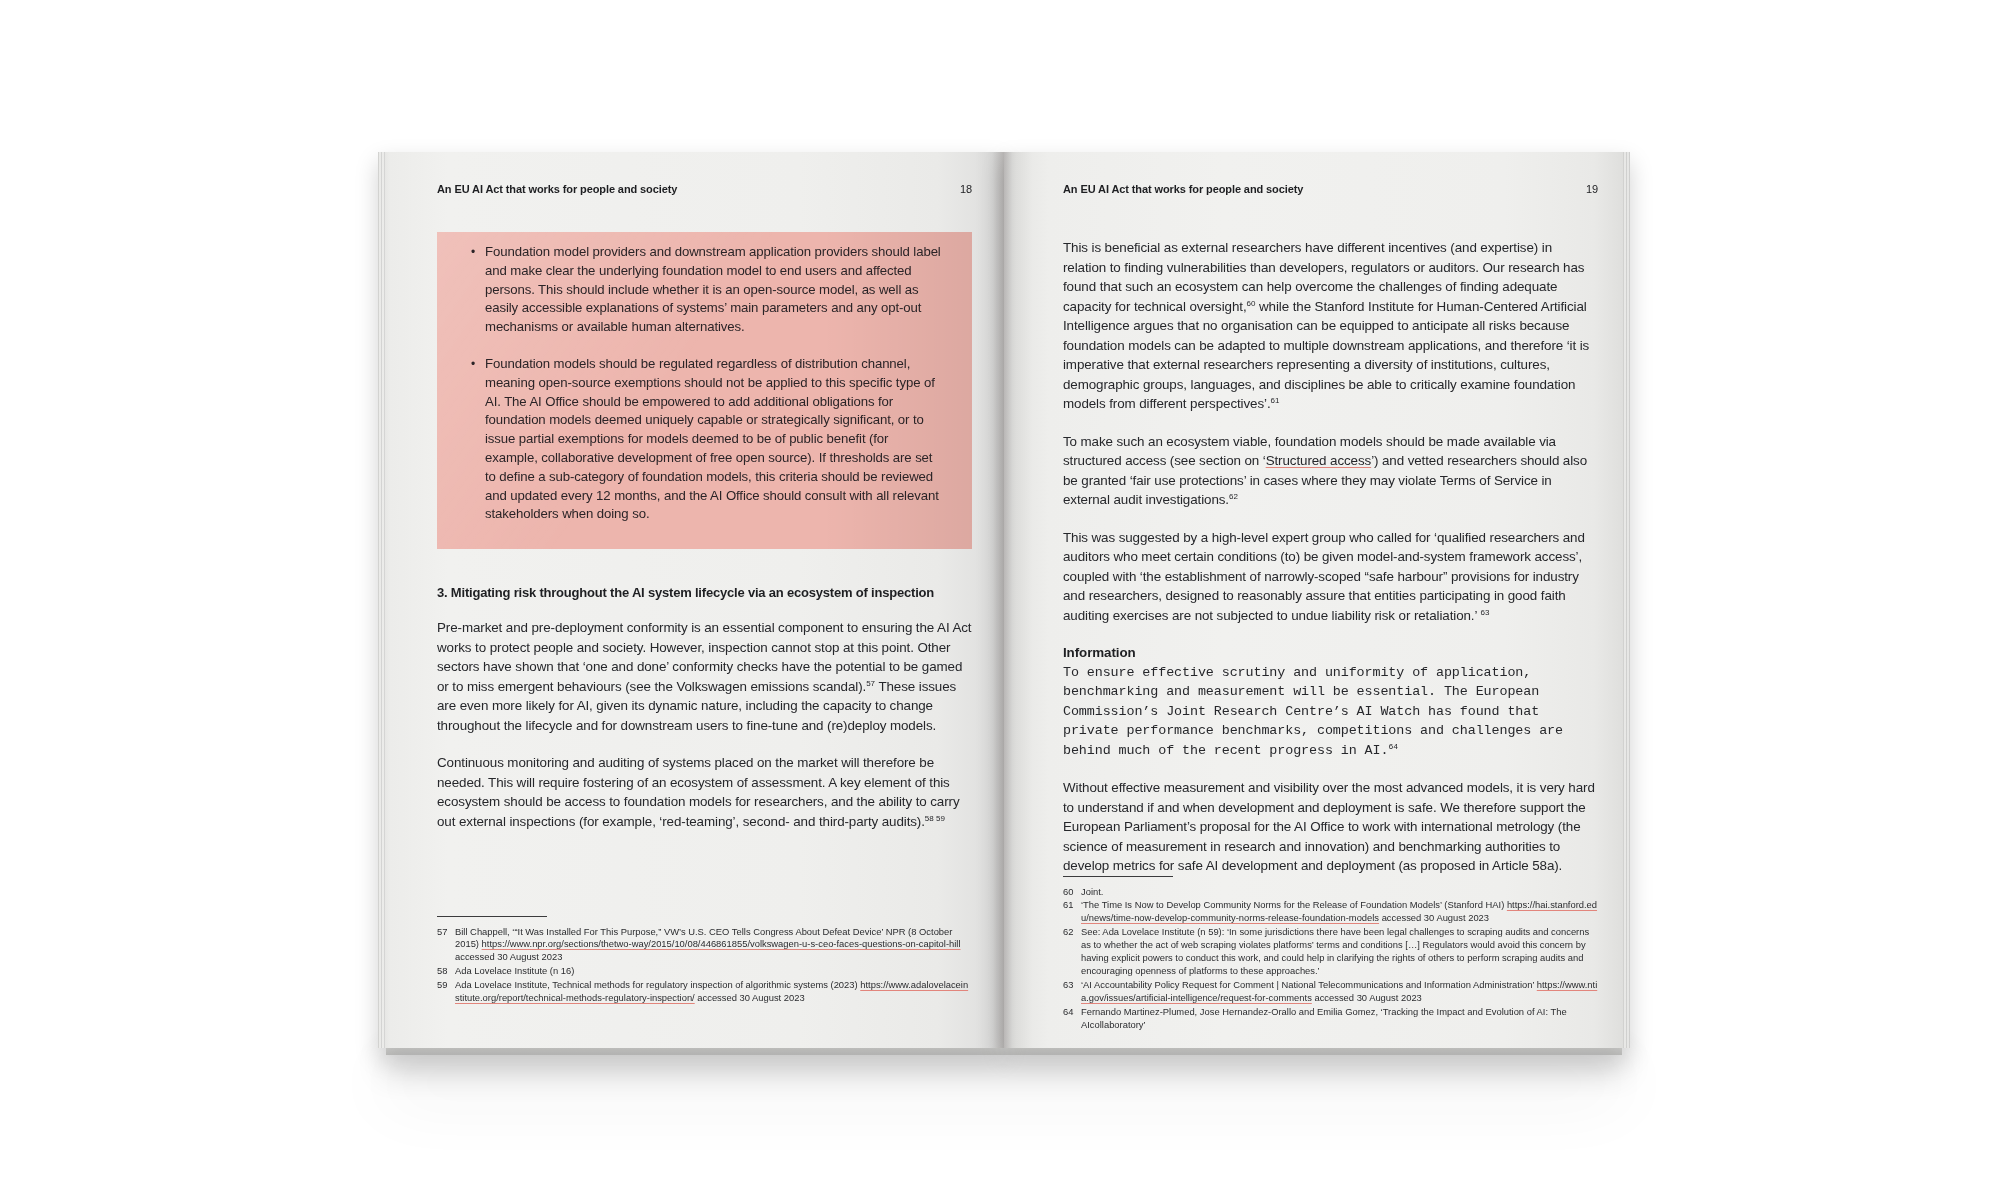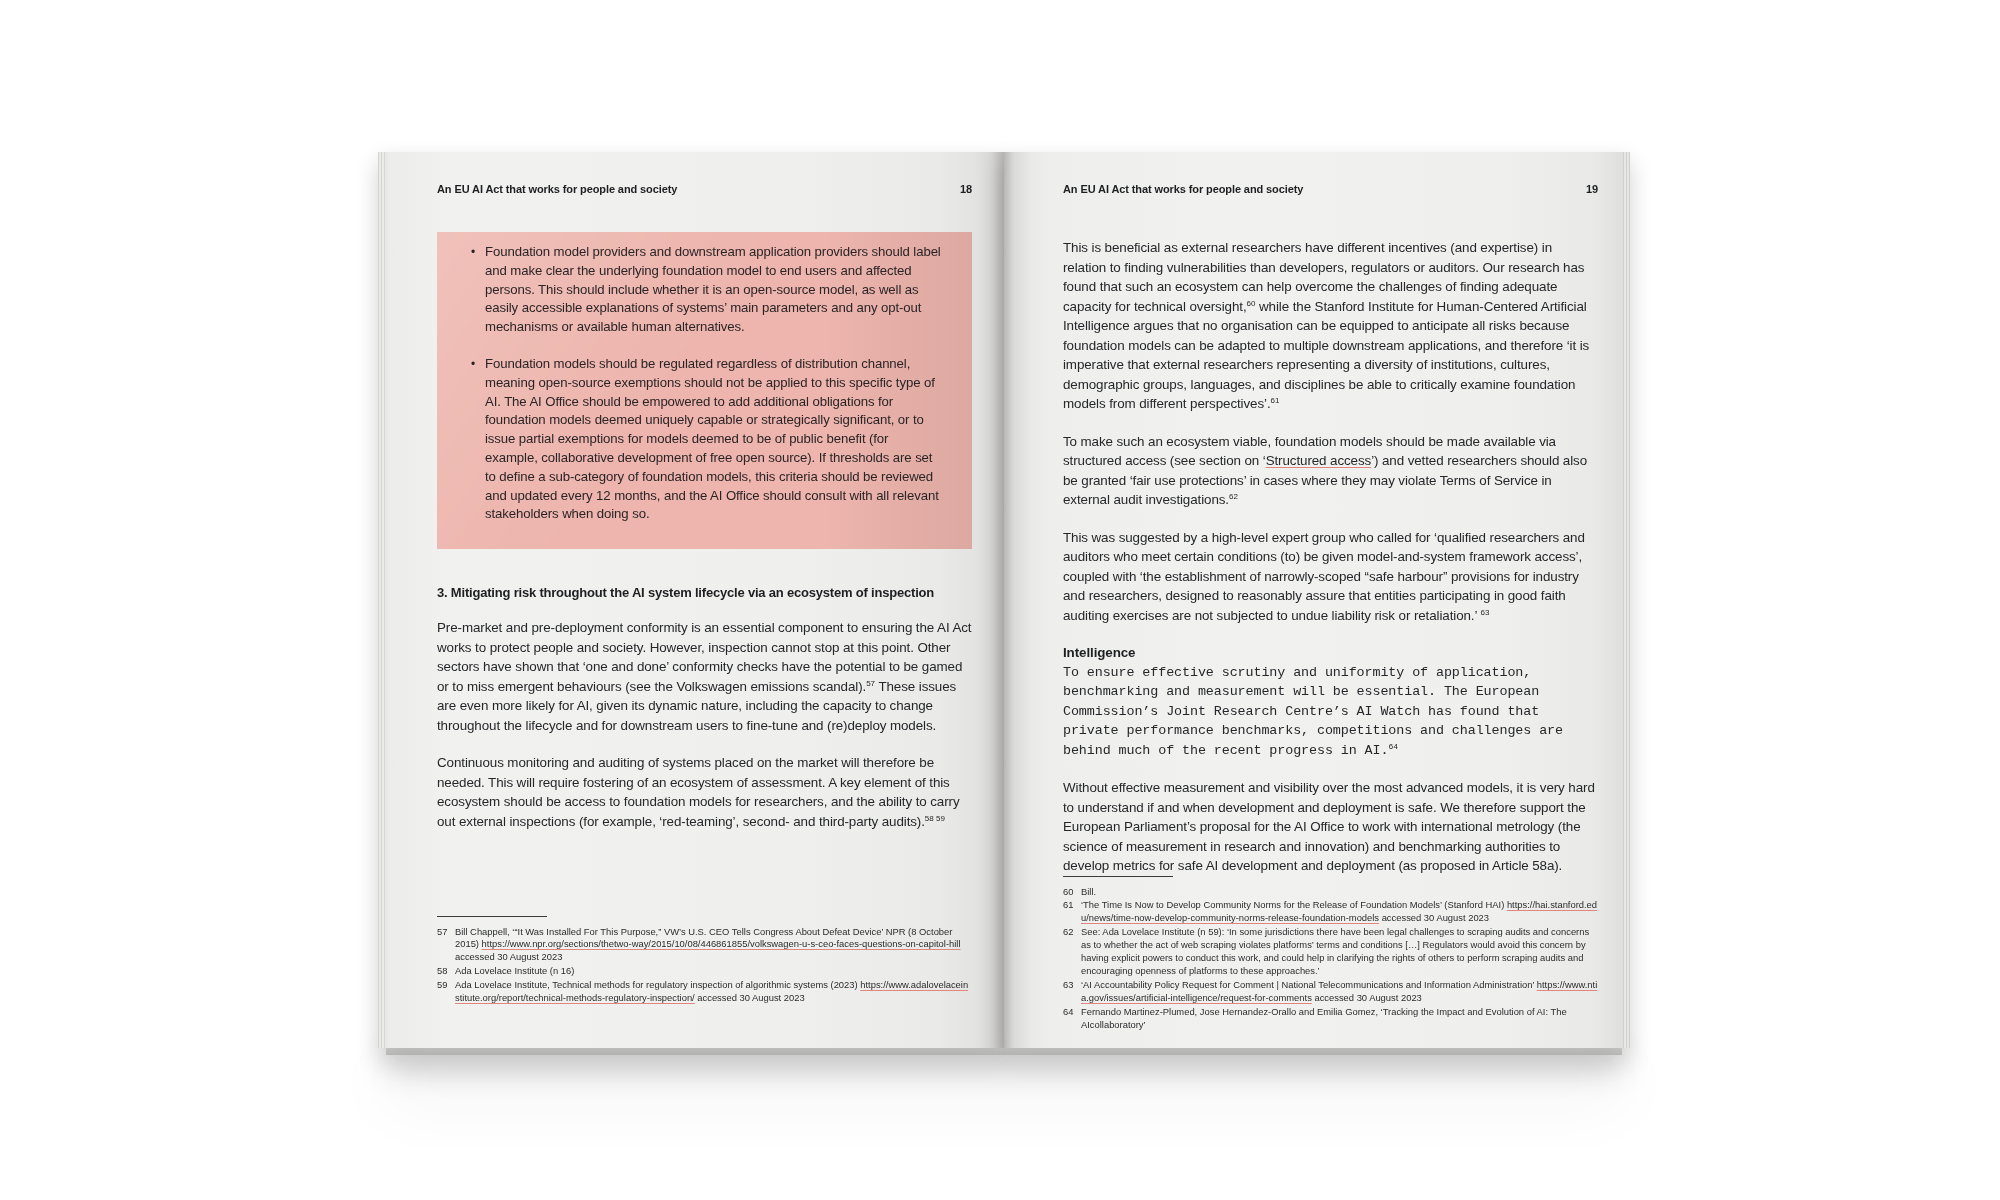--- a/index.html
+++ b/index.html
@@ -51,21 +51,21 @@
     position:relative;height:100%;box-sizing:border-box;
     padding:30px 32px 42px 59px;
     display:flex;flex-direction:column;
     letter-spacing:-0.1px;
   }
   .running-header{
     display:flex;justify-content:space-between;align-items:baseline;
     font-size:11px;line-height:14px;color:#1e1f22;
   }
   .rh-title{font-weight:700;}
-  .rh-num{font-weight:700;}
+  .rh-num{font-weight:400;}
   .callout{
     margin-top:36px;
     background-color:#edb5ad;
     background-image:
       linear-gradient(125deg, rgba(255,255,255,0.16), rgba(255,255,255,0) 45%),
       linear-gradient(to right, rgba(0,0,0,0) 72%, rgba(0,0,0,0.07) 100%);
     padding:11px 28px 25px 33px;
   }
   .callout-list{margin:0;padding:0;list-style:none;}
   .callout-item{
@@ -159,31 +159,31 @@
     <div class="page-inner">
       <div class="running-header">
         <span class="rh-title">An EU AI Act that works for people and society</span>
         <span class="rh-num">19</span>
       </div>
 
       <p class="body-p" style="margin-top:42px;"><span>This is beneficial as external researchers have different incentives (and expertise) in relation to finding vulnerabilities than developers, regulators or auditors. Our research has found that such an ecosystem can help overcome the challenges of finding adequate capacity for technical oversight,</span><sup>60</sup><span> while the Stanford Institute for Human-Centered Artificial Intelligence argues that no organisation can be equipped to anticipate all risks because foundation models can be adapted to multiple downstream applications, and therefore ‘it is imperative that external researchers representing a diversity of institutions, cultures, demographic groups, languages, and disciplines be able to critically examine foundation models from different perspectives’.</span><sup>61</sup></p>
       <p class="body-p"><span>To make such an ecosystem viable, foundation models should be made available via structured access (see section on ‘</span><span class="link">Structured access</span><span>’) and vetted researchers should also be granted ‘fair use protections’ in cases where they may violate Terms of Service in external audit investigations.</span><sup>62</sup></p>
       <p class="body-p"><span>This was suggested by a high-level expert group who called for ‘qualified researchers and auditors who meet certain conditions (to) be given model-and-system framework access’, coupled with ‘the establishment of narrowly-scoped “safe harbour” provisions for industry and researchers, designed to reasonably assure that entities participating in good faith auditing exercises are not subjected to undue liability risk or retaliation.’ </span><sup>63</sup></p>
 
-      <h3 class="subheading">Intelligence</h3>
+      <h3 class="subheading">Information</h3>
       <p class="body-p"><span>To ensure effective scrutiny and uniformity of application, benchmarking and measurement will be essential. The European Commission’s Joint Research Centre’s AI Watch has found that private performance benchmarks, competitions and challenges are behind much of the recent progress in AI.</span><sup>64</sup></p>
       <p class="body-p"><span>Without effective measurement and visibility over the most advanced models, it is very hard to understand if and when development and deployment is safe. We therefore support the European Parliament’s proposal for the AI Office to work with international metrology (the science of measurement in research and innovation) and benchmarking authorities to develop metrics for safe AI development and deployment (as proposed in Article 58a).</span></p>
 
       <div class="footnotes">
         <div class="fn-rule"></div>
         <div>
 
             <div class="fn-row">
               <span class="fn-num">60</span>
-              <span class="fn-text"><span>Bill.</span></span>
+              <span class="fn-text"><span>Joint.</span></span>
             </div>
 
             <div class="fn-row">
               <span class="fn-num">61</span>
               <span class="fn-text"><span>‘The Time Is Now to Develop Community Norms for the Release of Foundation Models’ (Stanford HAI) </span><span class="link">https://hai.stanford.edu/news/time-now-develop-community-norms-release-foundation-models</span><span> accessed 30 August 2023</span></span>
             </div>
 
             <div class="fn-row">
               <span class="fn-num">62</span>
               <span class="fn-text"><span>See: Ada Lovelace Institute (n 59): ‘In some jurisdictions there have been legal challenges to scraping audits and concerns as to whether the act of web scraping violates platforms’ terms and conditions […] Regulators would avoid this concern by having explicit powers to conduct this work, and could help in clarifying the rights of others to perform scraping audits and encouraging openness of platforms to these approaches.’</span></span>

